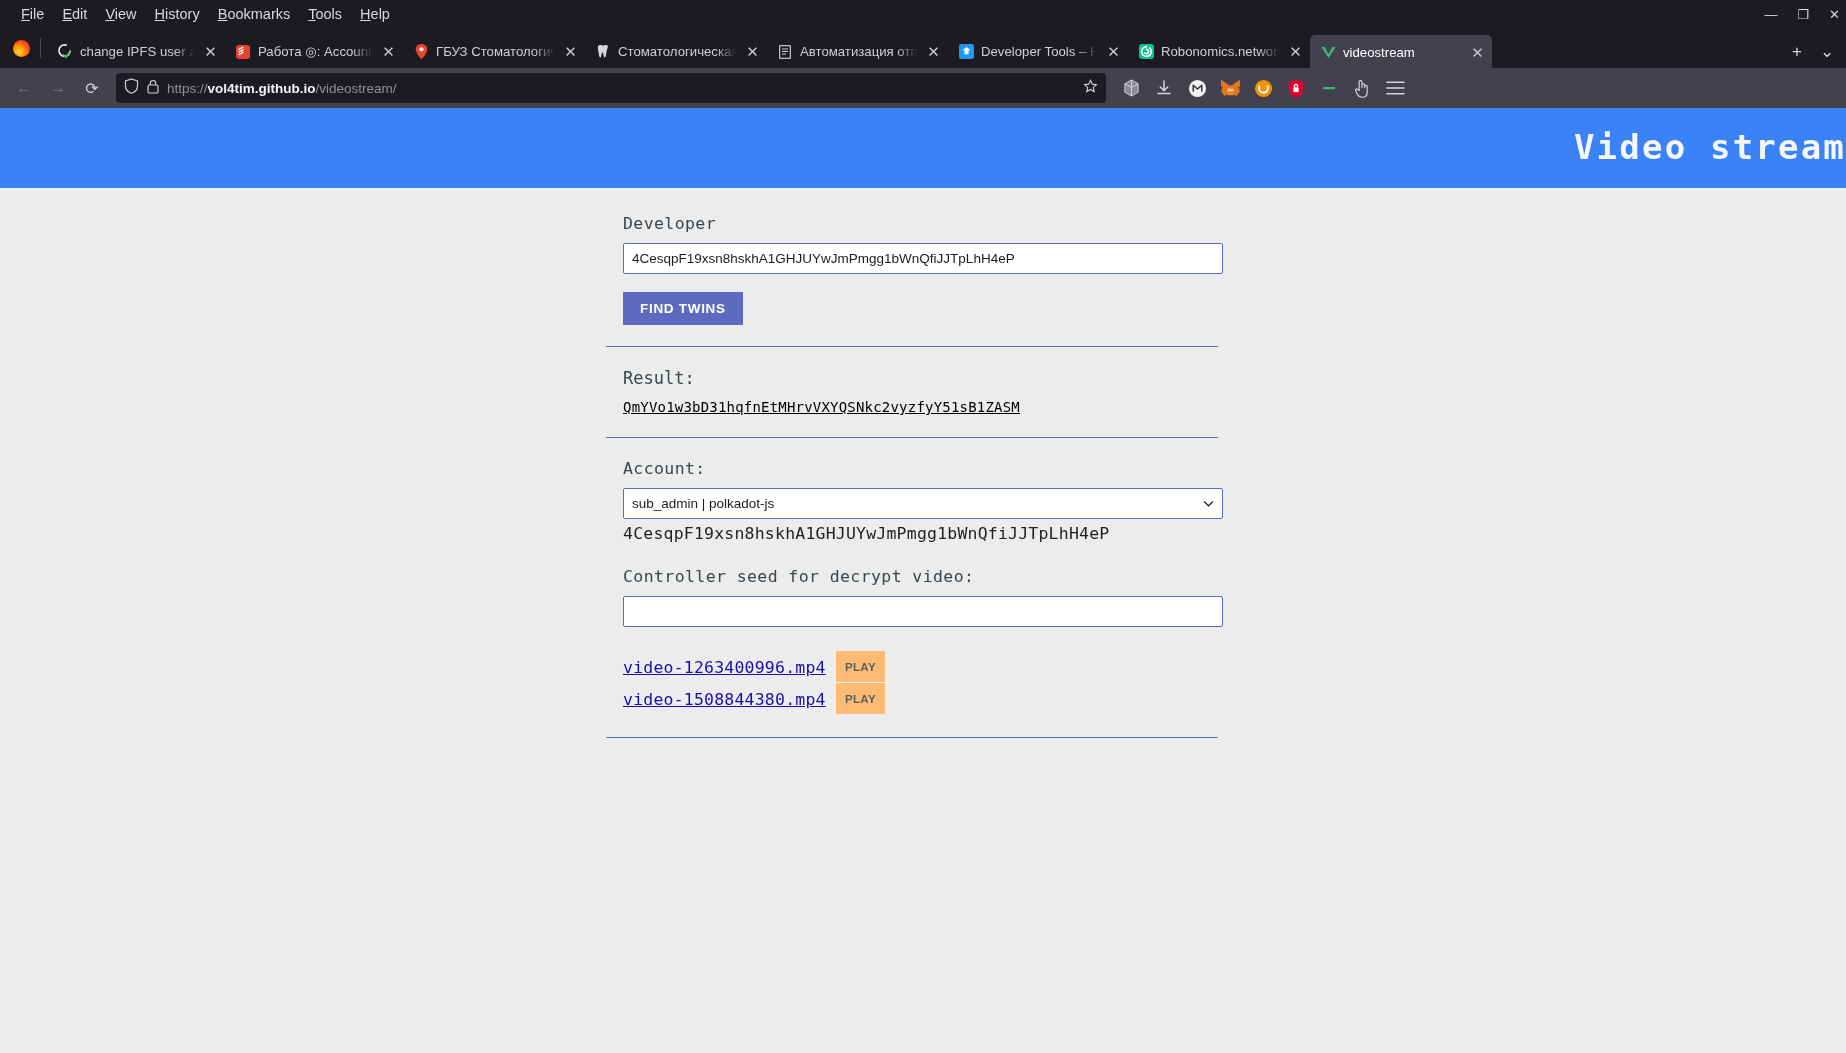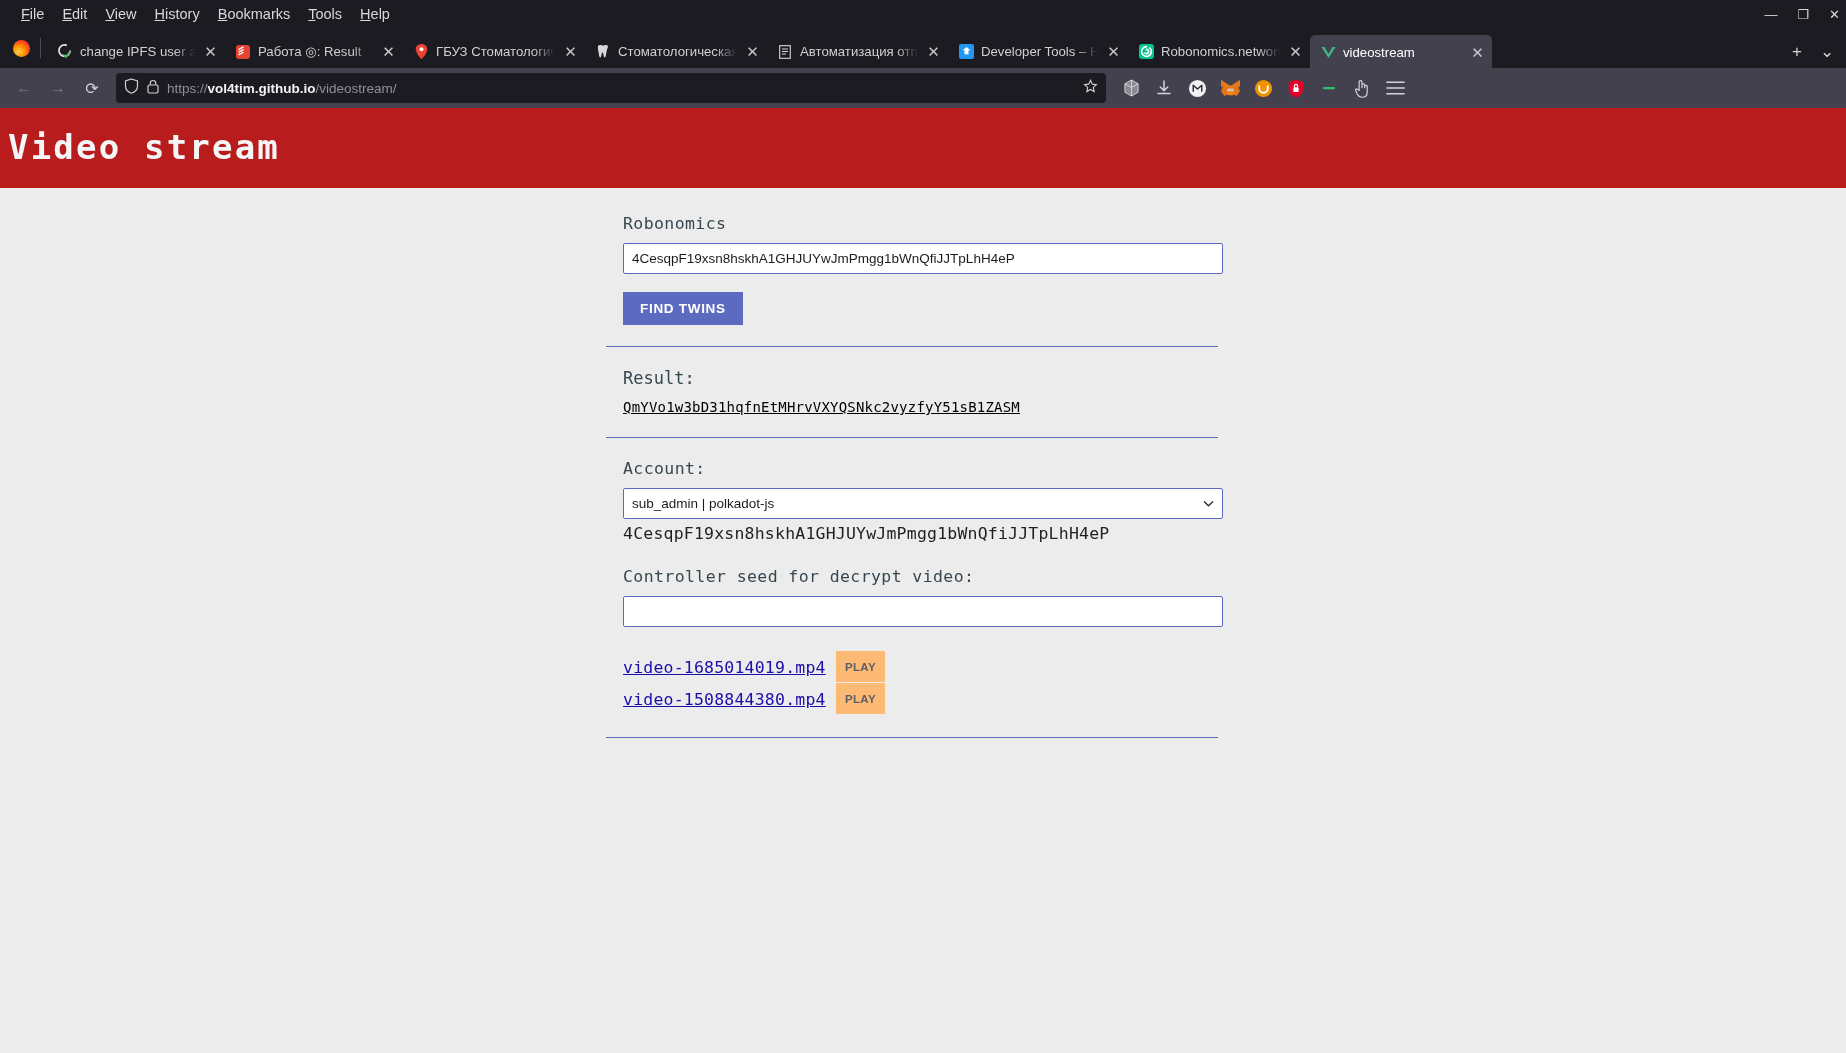--- a/index.html
+++ b/index.html
@@ -73,21 +73,21 @@
     justify-content: flex-end;
   }
   .urlbar .uitext { font-size: 13.5px; color: #8f8f98; white-space: nowrap; flex: 1; overflow: hidden; }
   .urlbar .uitext b { color: #f2f2f4; font-weight: 600; }
   .urlbar .star { color: #cfcfd4; font-size: 14px; }
   .toolicons { display: flex; align-items: center; gap: 3px; margin-left: 2px; }
   .ticon { width: 30px; height: 30px; display: flex; align-items: center; justify-content: center; border-radius: 4px; }
 
   
   .page { flex: 1; background: #ececec; overflow: hidden; position: relative; }
-  .hero { background: #b91c1c; padding: 19px 0 21px 8px; }
+  .hero { background: #3b82f6; padding: 19px 0 21px 8px; text-align: right; }
   .hero h1 {
     font-family: "DejaVu Sans Mono", "Liberation Mono", monospace;
     color: #f4f6f8; font-size: 34px; font-weight: bold; letter-spacing: 2.2px;
   }
   .content { width: 100%; display: flex; justify-content: center; padding-top: 26px; }
   .col { width: 600px; }
 
   .mono { font-family: "DejaVu Sans Mono", "Liberation Mono", monospace; }
   .lbl { color: #37474f; font-size: 16.5px; letter-spacing: 0.4px; margin-bottom: 10px; display: block; }
 
@@ -172,21 +172,21 @@
         <span class="cls">✕</span>
       </div>
 
       <div class="tab" style="width:178px">
         <span class="fav">
           <svg width="14" height="14" viewBox="0 0 14 14">
               <rect width="14" height="14" rx="3" fill="#e44332"></rect>
               <path d="M3 4.4l4-2.2M3 7l4-2.2M3 9.6l4-2.2" stroke="#fff" stroke-width="1.4" stroke-linecap="round"></path>
             </svg>
         </span>
-        <span class="tt">Работа ◎: Result</span>
+        <span class="tt">Работа ◎: Account</span>
         <span class="cls">✕</span>
       </div>
 
       <div class="tab" style="width:182px">
         <span class="fav">
           <svg width="13" height="15" viewBox="0 0 13 15">
               <path d="M6.5 0C3 0 .8 2.4.8 5.3c0 3.9 5 9.3 5.2 9.5.3.3.7.3 1 0 .2-.2 5.2-5.6 5.2-9.5C12.2 2.4 10 0 6.5 0z" fill="#ea4335"></path>
               <circle cx="6.5" cy="5.2" r="2" fill="#fff"></circle>
             </svg>
         </span>
@@ -340,21 +340,21 @@
   <div class="page">
 
     <div class="hero">
       <h1>Video stream</h1>
     </div>
 
     <div class="content">
       <div class="col">
 
         <div>
-          <label class="lbl mono">Robonomics</label>
+          <label class="lbl mono">Developer</label>
           <input class="txt" type="text" value="4CesqpF19xsn8hskhA1GHJUYwJmPmgg1bWnQfiJJTpLhH4eP" style="">
           <button class="btn-find">FIND TWINS</button>
         </div>
 
         <hr class="sep">
 
         <div class="block">
           <div class="reslbl mono">Result:</div>
           <a class="hash mono" href="#">QmYVo1w3bD31hqfnEtMHrvVXYQSNkc2vyzfyY51sB1ZASM</a>
         </div>
@@ -376,21 +376,21 @@
           <div class="addr mono">4CesqpF19xsn8hskhA1GHJUYwJmPmgg1bWnQfiJJTpLhH4eP</div>
         </div>
 
         <div class="block" style="margin-top:24px">
           <label class="lbl mono">Controller seed for decrypt video:</label>
           <input class="txt" type="text" value="" style="">
         </div>
 
         <div class="vlist">
           <div class="vrow">
-            <a class="vlink mono" href="#">video-1685014019.mp4</a>
+            <a class="vlink mono" href="#">video-1263400996.mp4</a>
             <button class="playbtn">PLAY</button>
           </div>
           <div class="vrow">
             <a class="vlink mono" href="#">video-1508844380.mp4</a>
             <button class="playbtn">PLAY</button>
           </div>
         </div>
 
         <hr class="sep" style="margin-top:22px">
 

